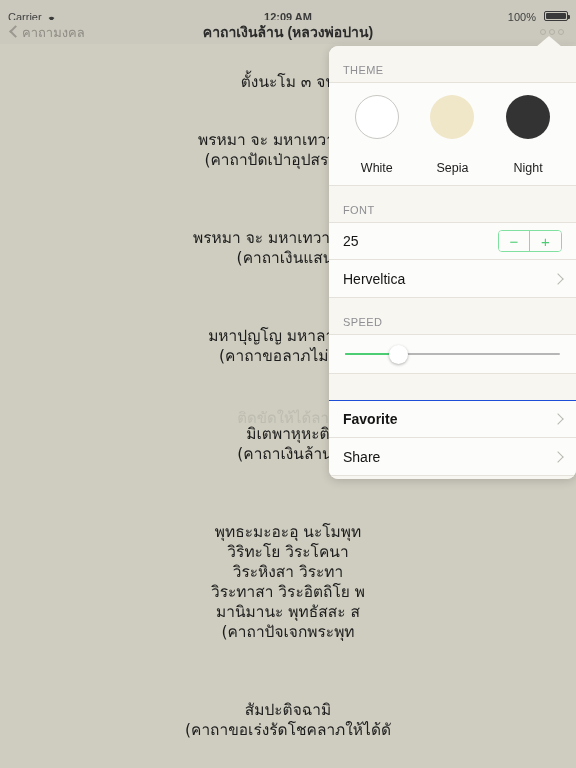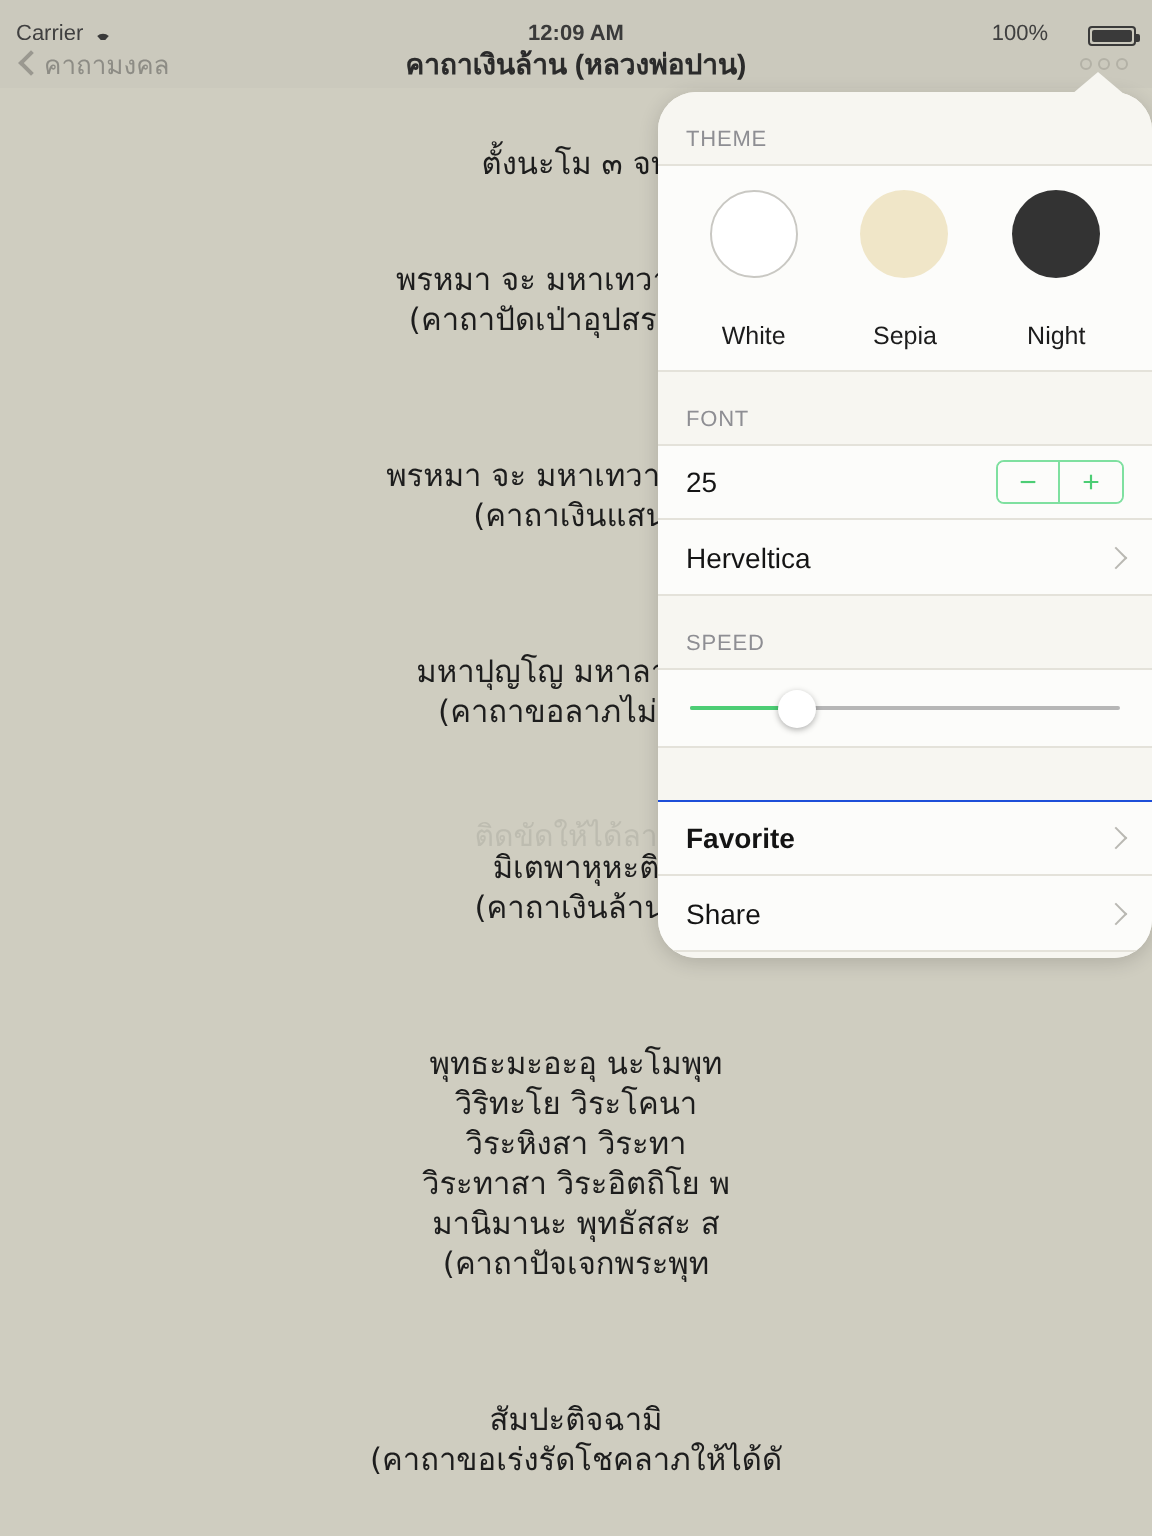--- a/index.html
+++ b/index.html
@@ -42,22 +42,22 @@
     position: absolute;
     left: 0; right: 0;
     text-align: center;
     font-size: 11px;
     font-weight: bold;
     color: #3a3a3a;
     pointer-events: none;
   }
   .status-right {
     display: flex;
-    align-items: flex-end;
-    gap: 20px;
+    align-items: flex-start;
+    gap: 8px;
     margin-left: auto;
     z-index: 2;
   }
   .wifi-icon {
     display: inline-block;
     width: 11px;
     height: 9px;
     position: relative;
   }
   .wifi-icon svg { display: block; }
@@ -201,21 +201,20 @@
     height: 433px;
     background: #f7f6f1;
     border-top-left-radius: 9px;
     border-bottom-left-radius: 9px;
     border-bottom-right-radius: 9px;
     box-shadow: 0 2px 10px rgba(0,0,0,0.16);
     z-index: 10;
     overflow: hidden;
     font-size: 13px;
     color: #1c1c1c;
-    border-radius: 19px;
   }
 
   .section-header {
     padding: 18px 14px 6px 14px;
     font-size: 11px;
     letter-spacing: 0.4px;
     color: #8e8e93;
     background: #f7f6f1;
   }
   .hairline-top { border-top: 1px solid #1d4ed8; font-weight: bold; }

